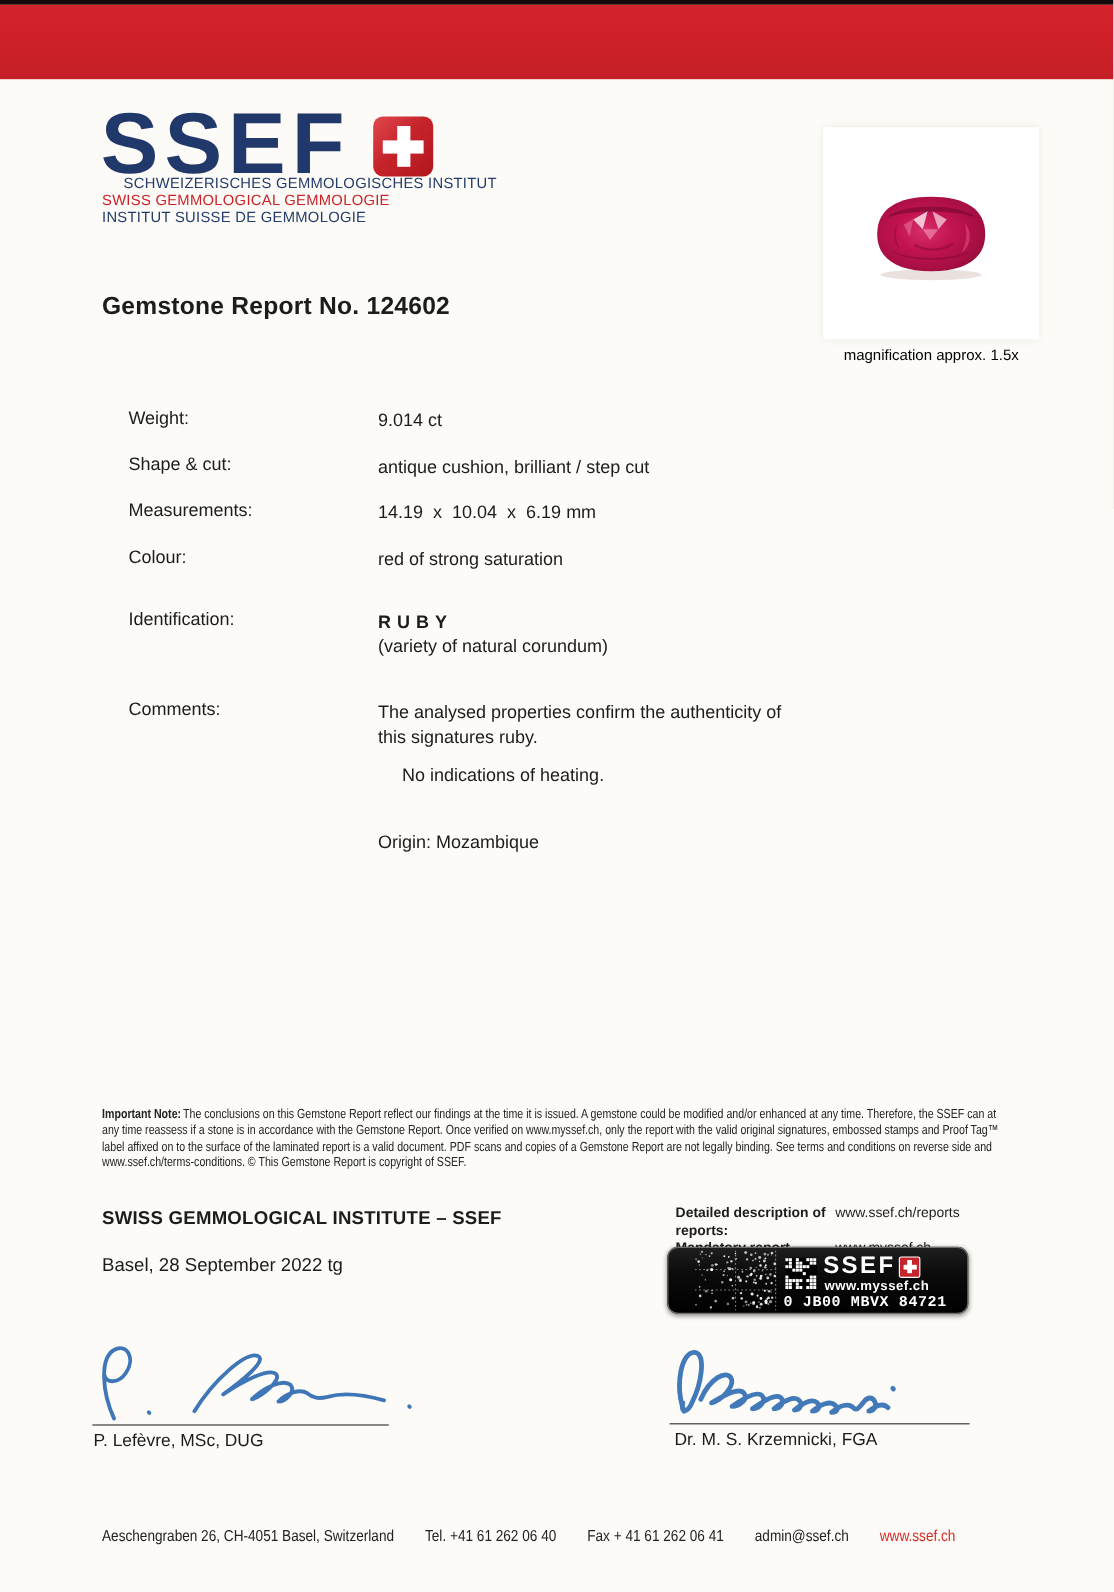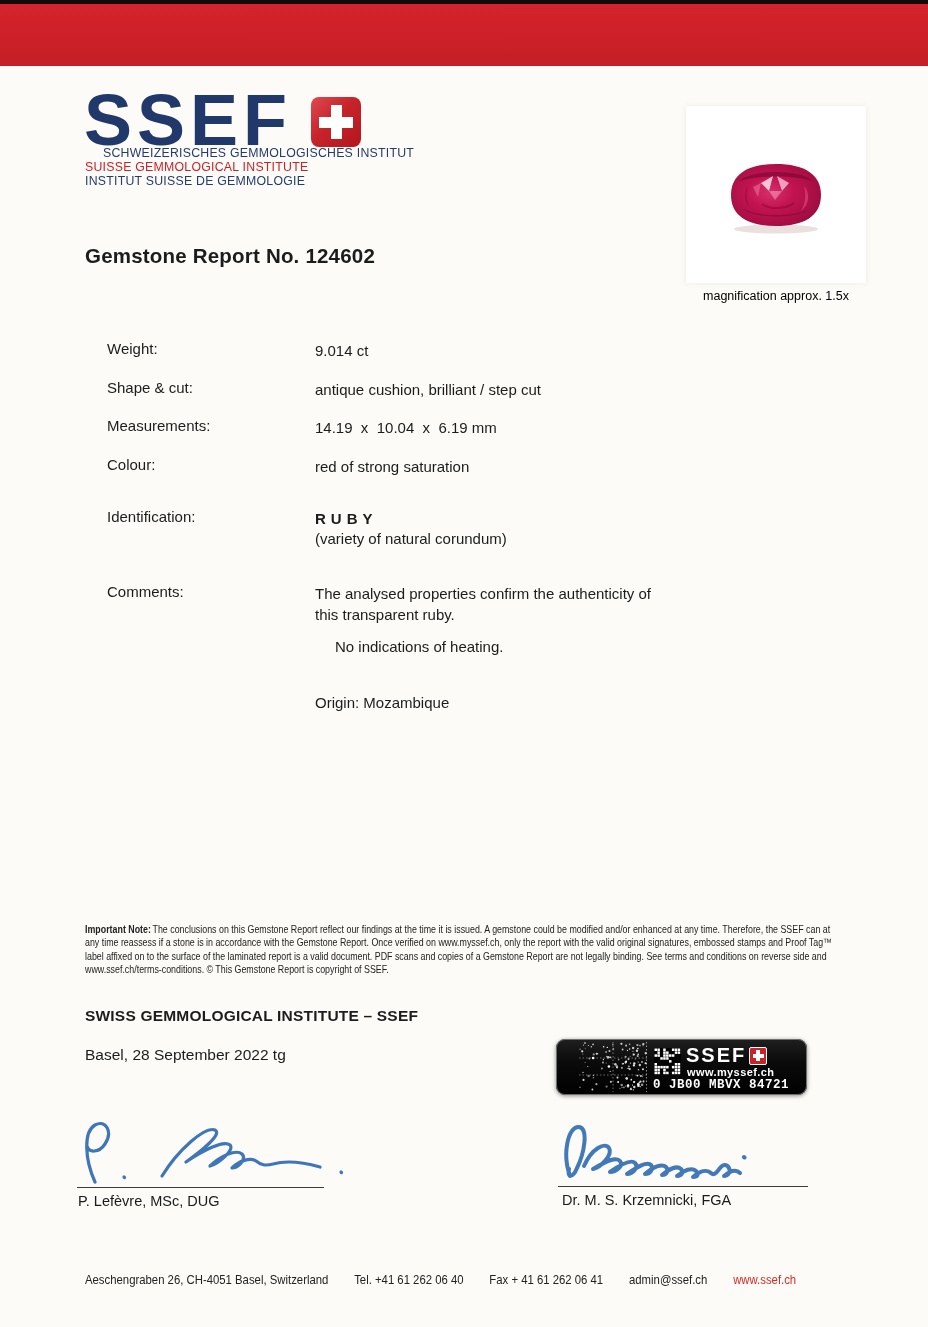--- a/index.html
+++ b/index.html
@@ -84,21 +84,21 @@
 <body>
 
 <div class="page">
 
   <div class="top-black"></div>
   <div class="red-band"></div>
 
   <div class="logo-text">SSEF</div>
   <div class="logo-cross"></div>
   <div class="logo-sub sub-de">SCHWEIZERISCHES GEMMOLOGISCHES INSTITUT</div>
-  <div class="logo-sub sub-en">SUISSE GEMMOLOGICAL INSTITUTE</div>
+  <div class="logo-sub sub-en">SWISS GEMMOLOGICAL GEMMOLOGIE</div>
   <div class="logo-sub sub-fr">INSTITUT SUISSE DE GEMMOLOGIE</div>
 
   <div class="photo-box">
     <svg width="108" height="80" viewBox="0 0 108 80" style="position:absolute;left:36px;top:50px;">
       <defs>
         <radialGradient id="rg" cx="44%" cy="46%" r="68%">
           <stop offset="0%" stop-color="#d6306b"></stop>
           <stop offset="38%" stop-color="#c21350"></stop>
           <stop offset="78%" stop-color="#a50e42"></stop>
           <stop offset="100%" stop-color="#8c0b37"></stop>
@@ -139,32 +139,42 @@
   </div>
 
   <div class="drow row-ident">
     <span class="dlabel">Identification:</span>
     <span class="dvalue ident-value">RUBY</span>
   </div>
   <div class="ident-sub">(variety of natural corundum)</div>
 
   <div class="drow row-comments">
     <span class="dlabel">Comments:</span>
-    <span class="dvalue">The analysed properties confirm the authenticity of this transparent ruby.</span>
+    <span class="dvalue">The analysed properties confirm the authenticity of this signatures ruby.</span>
   </div>
   <div class="comment-heating">No indications of heating.</div>
   <div class="comment-origin">Origin: Mozambique</div>
 
   <div class="note">
     <b>Important Note:</b><span>The conclusions on this Gemstone Report reflect our findings at the time it is issued. A gemstone could be modified and/or enhanced at any time. Therefore, the SSEF can at any time reassess if a stone is in accordance with the Gemstone Report. Once verified on www.myssef.ch, only the report with the valid original signatures, embossed stamps and Proof Tag™ label affixed on to the surface of the laminated report is a valid document. PDF scans and copies of a Gemstone Report are not legally binding. See terms and conditions on reverse side and www.ssef.ch/terms-conditions. © This Gemstone Report is copyright of SSEF.</span>
   </div>
 
   <div class="institute">SWISS GEMMOLOGICAL INSTITUTE – SSEF</div>
   <div class="dateline">Basel, 28 September 2022 tg</div>
 
+  <div class="links">
+    <div class="lrow">
+      <span class="llabel">Detailed description of reports:</span>
+      <span class="lvalue">www.ssef.ch/reports</span>
+    </div>
+    <div class="lrow">
+      <span class="llabel">Mandatory report verification:</span>
+      <span class="lvalue">www.myssef.ch</span>
+    </div>
+  </div>
 
   <div class="tag">
     <svg class="tag-speckle" width="68" height="50" viewBox="0 0 68 50">
       <line x1="34" y1="0" x2="34" y2="50" stroke="rgba(255,255,255,0.55)" stroke-width="0.8" stroke-dasharray="1.5,2"></line>
       <line x1="0" y1="16" x2="68" y2="16" stroke="rgba(255,255,255,0.5)" stroke-width="0.8" stroke-dasharray="1.5,2"></line>
       <line x1="0" y1="33" x2="68" y2="33" stroke="rgba(255,255,255,0.5)" stroke-width="0.8" stroke-dasharray="1.5,2"></line>
       <line x1="67.5" y1="0" x2="67.5" y2="50" stroke="rgba(255,255,255,0.6)" stroke-width="0.9" stroke-dasharray="1.5,2"></line>
     <circle cx="1.0" cy="45.2" r="0.73" fill="#fff" opacity="0.57"></circle>
         <circle cx="49.1" cy="26.6" r="0.76" fill="#fff" opacity="0.86"></circle>
         <circle cx="50.8" cy="27.1" r="1.05" fill="#fff" opacity="0.80"></circle>

